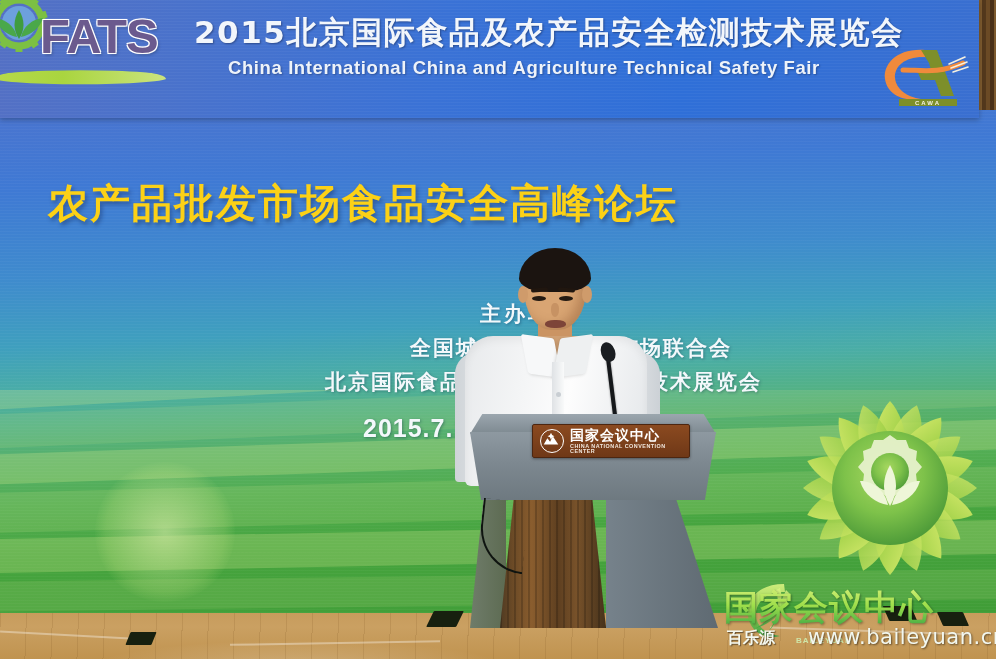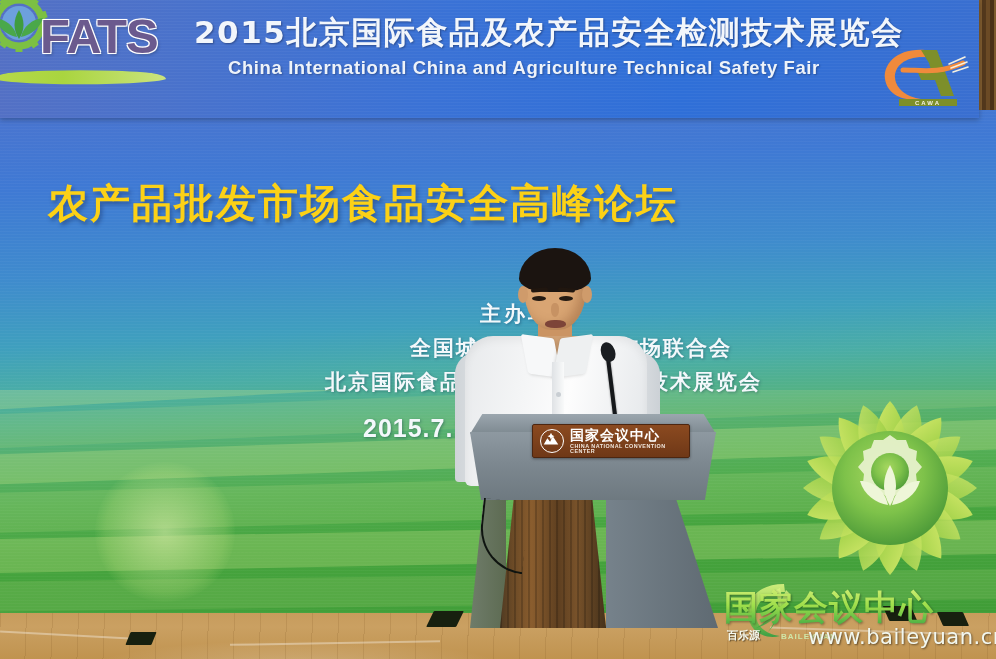--- a/index.html
+++ b/index.html
@@ -176,21 +176,21 @@
   .wm-big{left:724px;top:585px;font-size:34px;font-weight:bold;letter-spacing:1px;
      font-family:"DejaVu Sans","Liberation Sans",sans-serif;
      background:linear-gradient(180deg,#d8f07a 0%,#9ede4a 45%,#2fa043 100%);
      -webkit-background-clip:text;background-clip:text;color:transparent;
      filter:drop-shadow(1px 1px 1px rgba(0,0,0,.35));}
   .wm-leaf{position:absolute;left:740px;top:580px;width:58px;height:62px;z-index:19;}
   .wm-url{position:absolute;left:808px;top:625px;font-size:21px;letter-spacing:.5px;z-index:21;
      color:#f2f7ef;font-family:"DejaVu Sans","Liberation Sans",sans-serif;
      text-shadow:1px 1px 2px rgba(0,0,0,.5);}
   .wm-small{position:absolute;left:727px;top:628px;z-index:21;display:flex;align-items:baseline;gap:2px;}
-  .wm-small-cn{font-size:11px;font-weight:bold;color:#f4f8ef;
+  .wm-small-cn{font-size:16px;font-weight:bold;color:#f4f8ef;
      font-family:Liberation Serif, serif;
      text-shadow:1px 1px 1px rgba(0,0,0,.5);}
   .wm-small-en{font-size:8px;font-weight:bold;color:#cfe6a8;letter-spacing:1px;padding-left:19px;}
 </style>
 </head>
 <body>
 
 <div id="stage">
 
   <div class="wood-wall"></div>

